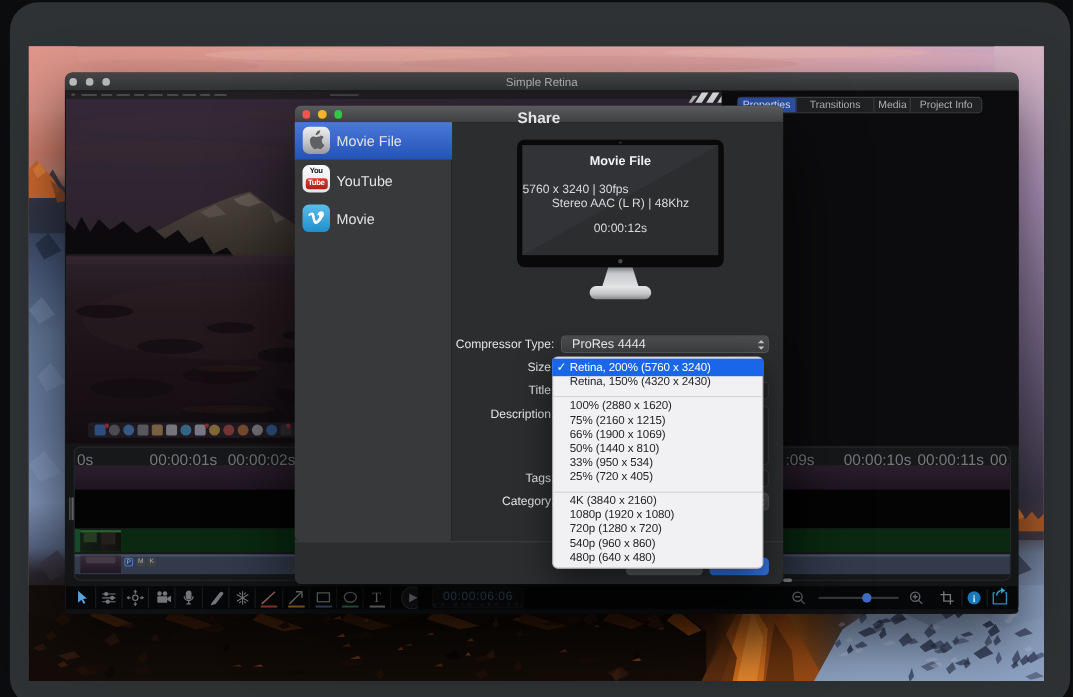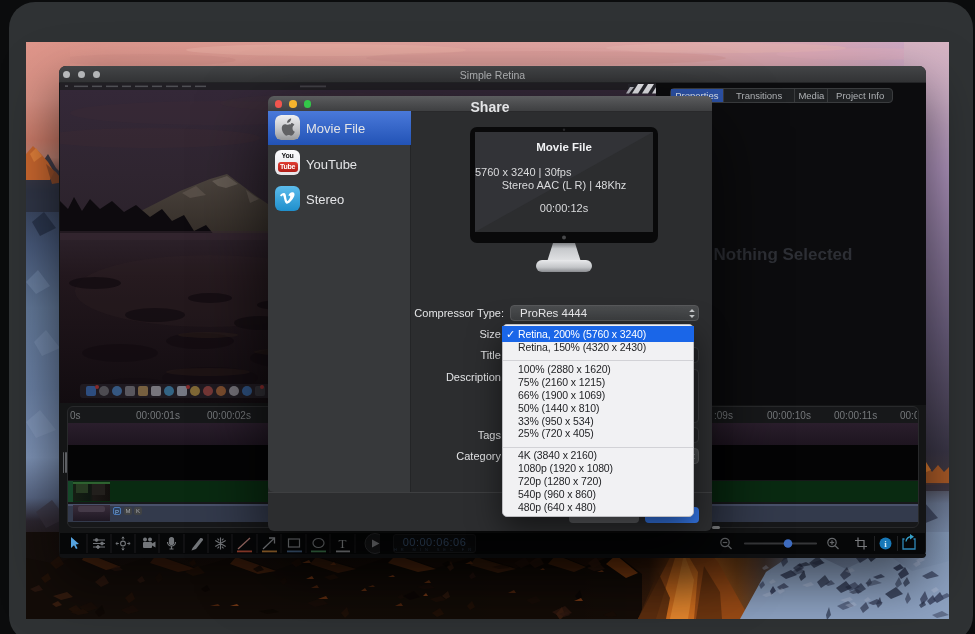--- a/index.html
+++ b/index.html
@@ -11,21 +11,21 @@
 #wintitle{left:59px;top:69px;width:867px;text-align:center;font-size:10.5px;color:#b0b2b4}
 .tl{border-radius:50%}
 #viewer{left:60px;top:83px;width:630px;height:320px}
 #inspector{left:656px;top:83px;width:270px;height:322px;background:#0c0c0e}
 #nothing{left:640px;top:245px;width:286px;text-align:center;font-size:17px;font-weight:bold;color:#2d2f35}
 #tabs{left:670px;top:88px;width:221px;height:13px;border:1px solid #3a3c3e;border-radius:4px;background:#1f2123;display:flex}
 #tabs div{font-size:9.5px;color:#aeb1b4;text-align:center;line-height:13px;border-right:1px solid #3a3c3e;overflow:hidden}
 #tabs div.sel{background:#2d53a8;color:#dde4ee}
 #tabs div:last-child{border-right:none}
 #timeline{left:67px;top:406px;width:852px;height:122px;background:#17181a;border:1px solid #28292b;border-radius:6px;box-sizing:border-box}
-.rul{font-size:10px;color:#75787b;top:410px}
+.rul{font-size:14px;color:#75787b;top:410px}
 #toolbar{left:60px;top:533px;width:865px;height:21px;background:#060708}
 #timecode{left:393px;top:534px;width:83px;height:19px;background:#0c0d0f;border:1px solid #191a1c;border-radius:3px;box-sizing:border-box}
 #tctext{left:393px;top:536px;width:83px;text-align:center;font-family:Liberation Sans, sans-serif;font-size:11px;color:#3d5878;letter-spacing:.5px}
 #tclabels{left:393px;top:547px;width:83px;text-align:center;font-size:4px;color:#2c3a4d;letter-spacing:4px}
 #winbottom{left:59px;top:554px;width:867px;height:4px;background:#101113;border-radius:0 0 7px 7px}
 #dialog{left:268px;top:96px;width:444px;height:435px;background:#2c2d2f;border-radius:6px;box-shadow:0 30px 70px rgba(0,0,0,.7)}
 #dlgtitle{left:268px;top:96px;width:444px;height:15px;background:linear-gradient(#5b5c5e,#3e3f41);border-radius:6px 6px 0 0;border-bottom:1px solid #29292b}
 #dlgtitletext{left:268px;top:98.5px;width:444px;text-align:center;font-size:14px;color:#e4e5e7;font-weight:bold}
 #sidebar{left:268px;top:112px;width:143px;height:380px;background:#37393b;border-right:1px solid #242527;border-radius:0 0 0 6px;box-sizing:border-box}
 #selrow{left:268px;top:111px;width:143px;height:34px;background:linear-gradient(#4a79da,#2253b6)}
@@ -350,21 +350,20 @@
 <rect x="195" y="303" width="10" height="10" rx="2" fill="#3e4046"></rect>
 <rect x="208" y="303" width="10" height="10" rx="2" fill="#5aa0d8"></rect>
 <rect x="221" y="303" width="10" height="10" rx="5" fill="#3fb6c4"></rect>
 <rect x="234" y="303" width="10" height="10" rx="5" fill="#4a90d9"></rect>
 <circle cx="37" cy="304" r="2" fill="#e53935"></circle>
           <circle cx="128" cy="304" r="2" fill="#e53935"></circle>
           <circle cx="202" cy="304" r="2" fill="#e53935"></circle>
 </g>
 </svg></div>
 <div class="abs" id="inspector"></div>
-<div class="abs" id="nothing">Nothing Selected</div>
 <div class="abs" id="tabs">
       <div class="sel" style="width:52px">Properties</div>
       <div style="width:71px">Transitions</div>
       <div style="width:32px">Media</div>
       <div style="width:64px;border-right:none">Project Info</div>
     </div>
 <div class="abs" id="timeline"></div>
 <div class="abs rul" style="left:70px">0s</div>
 <div class="abs rul" style="left:136px">00:00:01s</div>
 <div class="abs rul" style="left:207px">00:00:02s</div>
@@ -498,21 +497,21 @@
 </svg>
 <div class="abs sbtext" style="top:120.5px">Movie File</div>
 <div class="abs sbicon" style="top:150px;background:linear-gradient(#fbfbfd,#e4e4e8)">
 <div class="abs" style="left:3px;top:2px;width:19px;height:9px;color:#111113;font-size:7px;font-weight:bold;text-align:center;letter-spacing:-.3px">You</div>
 <div class="abs" style="left:2.5px;top:11.5px;width:20px;height:10px;background:linear-gradient(#e03c32,#b01e18);border-radius:3px;color:#fff;font-size:7px;font-weight:bold;text-align:center;line-height:10px;letter-spacing:-.3px">Tube</div>
 </div>
 <div class="abs sbtext" style="top:156.5px">YouTube</div>
 <div class="abs sbicon" style="top:186px;background:linear-gradient(#5cbcec,#1f8fcc)"><svg width="25" height="25" viewBox="0 0 25 25">
         <path d="M5 9.5 c1-1.2 2.6-2.6 4-2.4 1.3.2 1.8 1.5 2 3.2 .3 2 .7 4.6 1.4 4.6 .8 0 2.6-2.8 2.8-4 .14-1-.6-1.5-1.8-1.1 .7-2.6 2.4-3.9 4.3-3.6 1.5.2 2 1.4 1.8 2.9 -.4 2.8-4.6 8.6-7.3 8.6 -2 0-2.6-2.8-3.1-5 -.5-2.2-.8-3.6-1.6-3.3 -.4.2-.9.6-1.3 1 Z" fill="#fff"></path>
       </svg></div>
-<div class="abs sbtext" style="top:192px">Stereo</div>
+<div class="abs sbtext" style="top:192px">Movie</div>
 <svg class="abs" style="left:455px;top:120px" width="220" height="158" viewBox="0 0 220 158">
 <defs>
 <linearGradient id="neck" x1="0" y1="0" x2="0" y2="1">
 <stop offset="0" stop-color="#7e8084"></stop>
           <stop offset=".3" stop-color="#c7c9cc"></stop>
           <stop offset="1" stop-color="#e3e4e6"></stop>
         </linearGradient>
 <linearGradient id="foot" x1="0" y1="0" x2="0" y2="1">
 <stop offset="0" stop-color="#e8e9eb"></stop>
           <stop offset=".6" stop-color="#c3c5c8"></stop>

